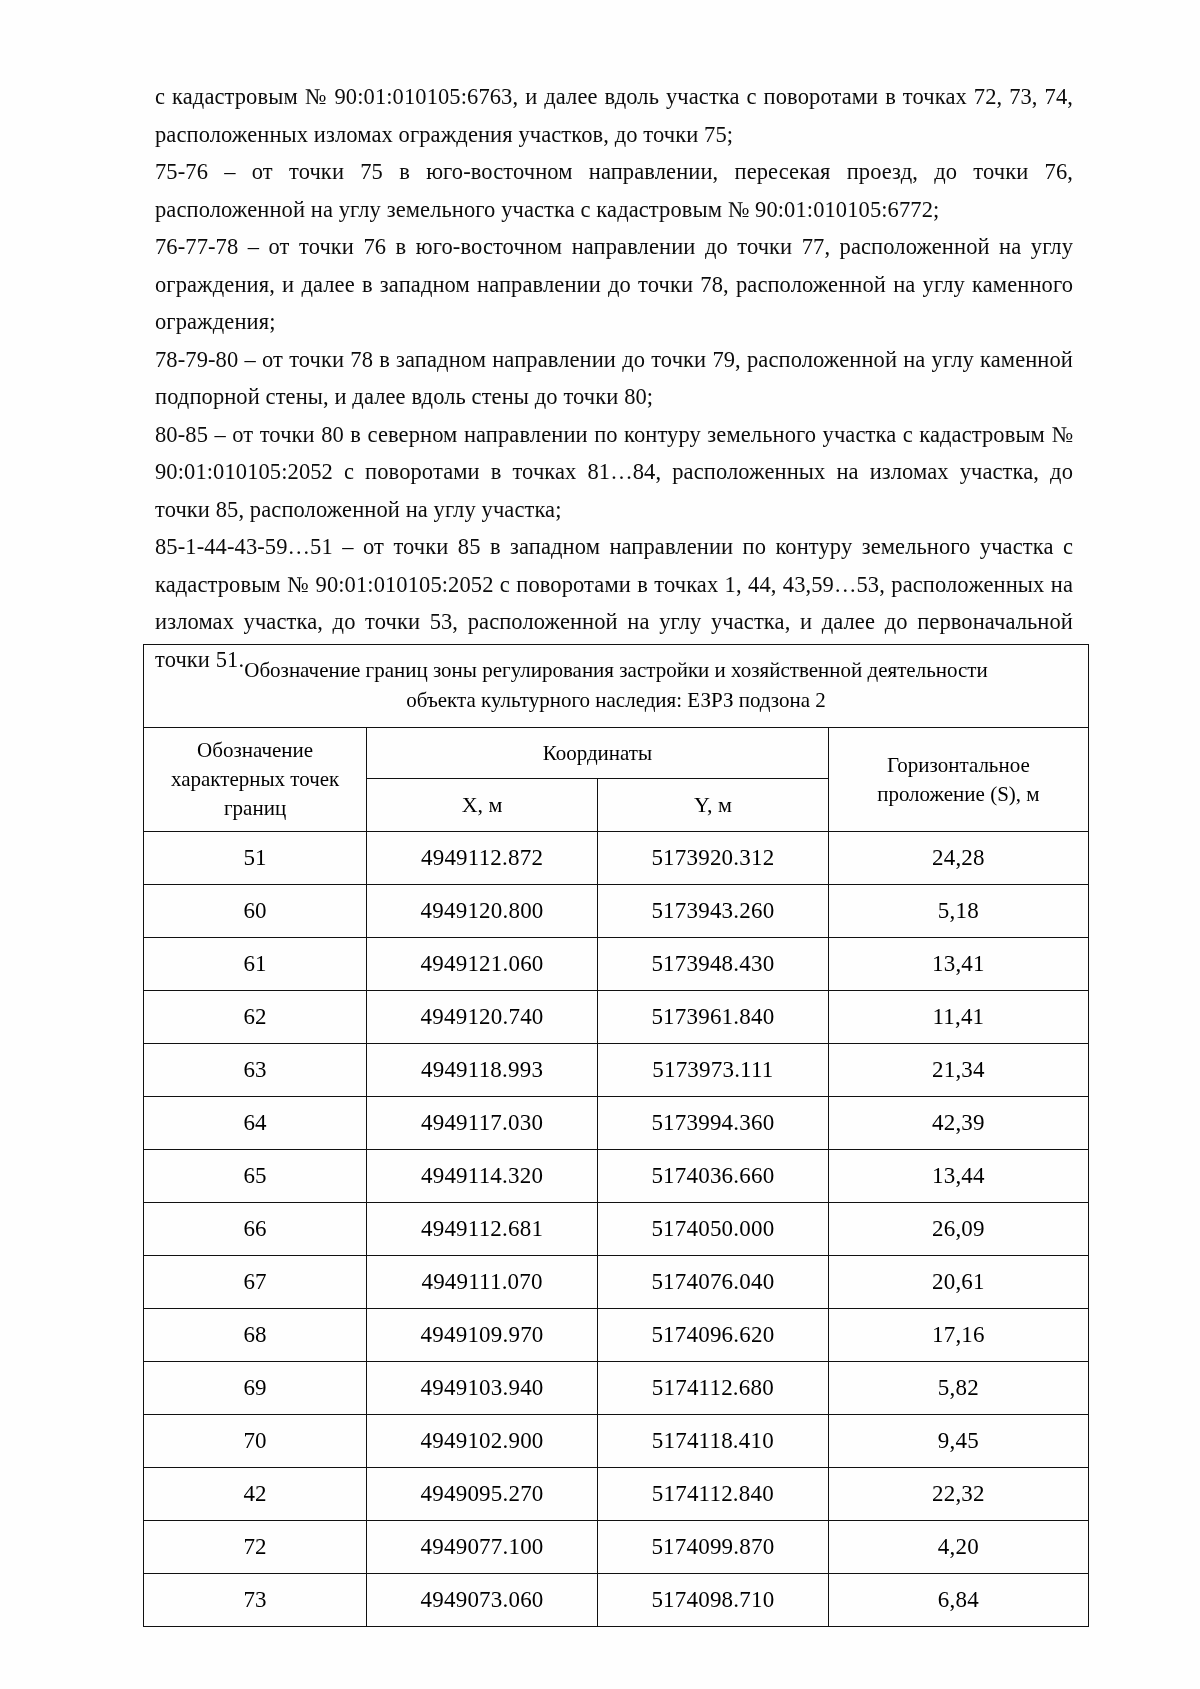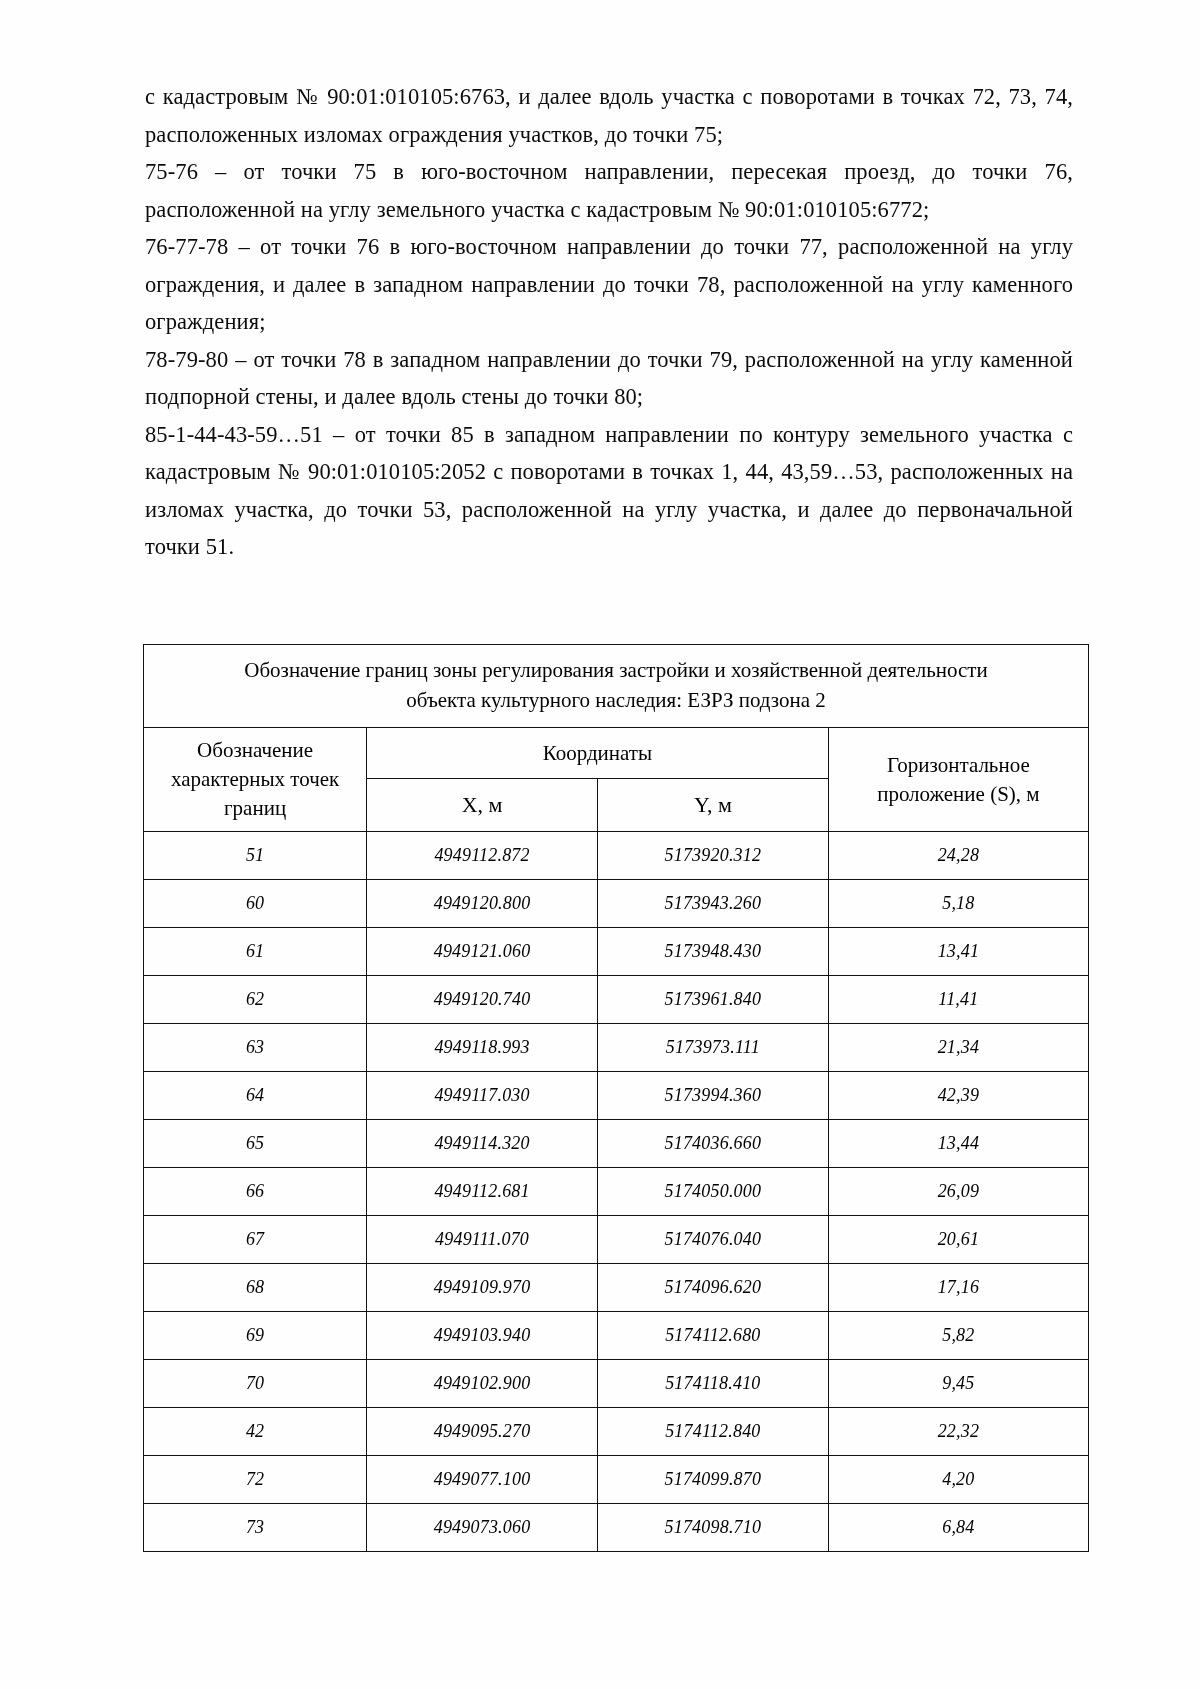--- a/index.html
+++ b/index.html
@@ -26,21 +26,21 @@
   }
 
   .body-text {
     position: absolute;
     left: 138px;
     top: 78px;
     width: 935px;
   }
 
   .para {
-    margin: 0 0 0 7px;
+    margin: 0 0 0 17px;
     font-size: 22.5px;
     line-height: 37.5px;
     text-align: justify;
     text-justify: inter-word;
     color: #0b0b0b;
     letter-spacing: 0.1px;
   }
 
   .table-caption {
     position: absolute;
@@ -92,41 +92,41 @@
     padding: 10px 4px 10px 4px !important;
     font-family: Liberation Serif, serif;
   }
   .hdr-xy {
     font-size: 22px;
     font-weight: bold;
     padding: 12px 4px 12px 4px !important;
   }
 
   .cell {
-    font-size: 18px;
+    font-size: 23px;
     padding: 13px 6px 13px 6px !important;
     letter-spacing: 0.2px;
-    font-style: italic;
   }
 
   .col-pt   { width: 205px; }
   .col-x    { width: 212px; }
   .col-y    { width: 212px; }
   .col-s    { width: 239px; }
 </style>
 </head>
 <body>
 
 <div class="page">
 
   <div class="body-text">
     <p class="para">с кадастровым № 90:01:010105:6763, и далее вдоль участка с поворотами в точках 72, 73, 74, расположенных изломах ограждения участков, до точки 75;</p>
     <p class="para">75-76 – от точки 75 в юго-восточном направлении, пересекая проезд, до точки 76, расположенной на углу земельного участка с кадастровым № 90:01:010105:6772;</p>
     <p class="para">76-77-78 – от точки 76 в юго-восточном направлении до точки 77, расположенной на углу ограждения, и далее в западном направлении до точки 78, расположенной на углу каменного ограждения;</p>
     <p class="para">78-79-80 – от точки 78 в западном направлении до точки 79, расположенной на углу каменной подпорной стены, и далее вдоль стены до точки 80;</p>
+    <p class="para">80-85 – от точки 80 в северном направлении по контуру земельного участка с кадастровым № 90:01:010105:2052 с поворотами в точках 81…84, расположенных на изломах участка, до точки 85, расположенной на углу участка;</p>
     <p class="para">85-1-44-43-59…51 – от точки 85 в западном направлении по контуру земельного участка с кадастровым № 90:01:010105:2052 с поворотами в точках 1, 44, 43,59…53, расположенных на изломах участка, до точки 53, расположенной на углу участка, и далее до первоначальной точки 51.</p>
   </div>
 
 
   <table class="coord-table">
     <colgroup>
       <col class="col-pt">
         <col class="col-x">
         <col class="col-y">
         <col class="col-s">

